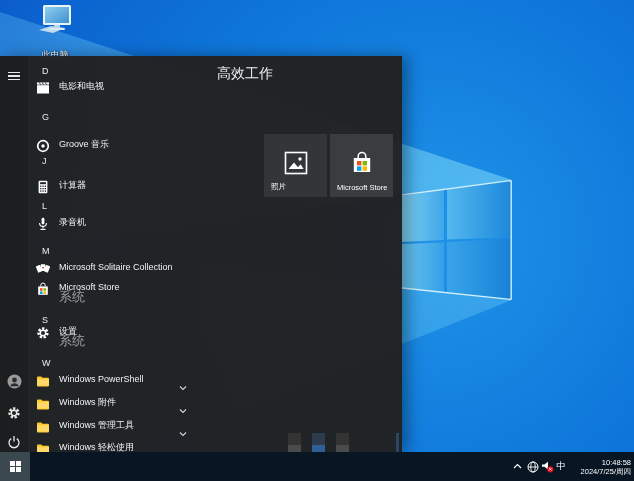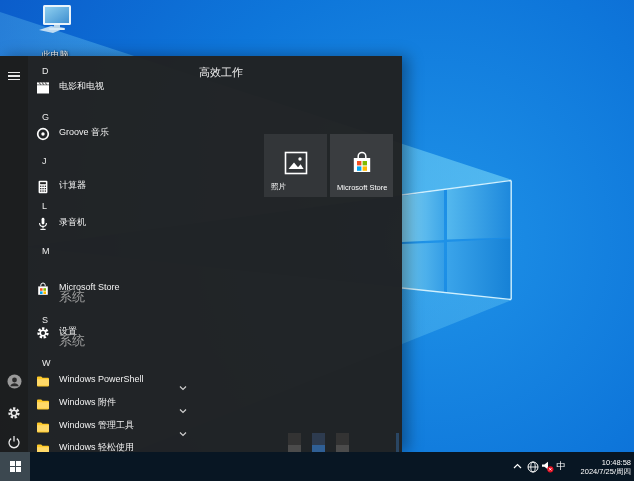--- a/index.html
+++ b/index.html
@@ -26,21 +26,21 @@
   .app-hdr{position:absolute;left:14px;height:20px;display:flex;align-items:center;
     font-size:9px;color:#ececec;}
   .app-row{position:absolute;left:8px;width:214px;height:20px;display:flex;align-items:flex-start;color:#f2f2f2;}
   .app-row.two{height:24px;}
   .app-ic{width:14px;height:14px;margin-right:9px;flex:0 0 auto;display:flex;align-items:center;justify-content:center;}
   .app-lbl{font-size:9px;line-height:10px;white-space:nowrap;}
   .app-sub{font-size:13px;color:#9e9e9e;line-height:9px;}
   .chev{position:absolute;left:142px;top:5px;}
 
   
-  .tiles-hdr{position:absolute;left:199px;top:9px;font-size:11px;color:#f0f0f0;}
+  .tiles-hdr{position:absolute;left:217px;top:9px;font-size:14px;color:#f0f0f0;}
   .tile{position:absolute;top:78px;width:63px;height:63px;}
   .tile .t-lbl{position:absolute;left:7px;bottom:5px;font-size:7.5px;color:#fff;}
   .tile .t-ic{position:absolute;left:50%;top:17px;transform:translateX(-50%);}
   .tile-photos{left:264px;background:#333639;}
   .tile-store{left:330px;background:#3a3d40;}
   .mini{position:absolute;top:377px;width:13px;height:19px;}
   .mini i{display:block;width:100%;}
   .scrollbar{position:absolute;left:396px;top:377px;width:3px;height:19px;background:#2a4663;}
 
   
@@ -157,21 +157,21 @@
               <rect x="1" y="1.4" width="12" height="2.2" fill="#fff"></rect>
               <path d="M3.2 1.4l1.4 2.2M6.2 1.4l1.4 2.2M9.2 1.4l1.4 2.2" stroke="#212121" stroke-width="0.9"></path>
             </svg>
         </span>
         <span class="app-lbl">电影和电视</span>
       </div>
 
       <div class="app-hdr" style="top:51px">
           <span>G</span>
         </div>
-      <div class="app-row" style="top:71px">
+      <div class="app-row" style="top:83px">
         <span class="app-ic">
           <svg width="14" height="14" viewBox="0 0 14 14">
               <circle cx="7" cy="7" r="5.3" fill="none" stroke="#fff" stroke-width="1.7"></circle>
               <circle cx="7" cy="7" r="1.7" fill="#fff"></circle>
             </svg>
         </span>
         <span class="app-lbl">Groove 音乐</span>
       </div>
 
       <div class="app-hdr" style="top:95px">
@@ -209,20 +209,33 @@
               <line x1="7" y1="9.4" x2="7" y2="11.6" stroke="#fff" stroke-width="1.1"></line>
               <line x1="4.4" y1="12.4" x2="9.6" y2="12.4" stroke="#fff" stroke-width="1.1"></line>
             </svg>
         </span>
         <span class="app-lbl">录音机</span>
       </div>
 
       <div class="app-hdr" style="top:185px">
           <span>M</span>
         </div>
+      <div class="app-row" style="top:206px">
+        <span class="app-ic">
+          <svg width="14" height="14" viewBox="0 0 14 14">
+              <g fill="#fff">
+                <rect x="0.8" y="3.4" width="4.6" height="6.8" rx="0.6" transform="rotate(-22 3.1 6.8)"></rect>
+                <rect x="4.7" y="2.2" width="4.6" height="6.8" rx="0.6"></rect>
+                <rect x="8.6" y="3.4" width="4.6" height="6.8" rx="0.6" transform="rotate(22 10.9 6.8)"></rect>
+              </g>
+              <circle cx="7" cy="5.6" r="0.9" fill="#c0392b"></circle>
+            </svg>
+        </span>
+        <span class="app-lbl">Microsoft Solitaire Collection</span>
+      </div>
       <div class="app-row two" style="top:226px">
         <span class="app-ic">
           <svg width="14" height="14" viewBox="0 0 14 14">
               <path d="M4.8 4.4V3.2a2.2 2.2 0 0 1 4.4 0v1.2" fill="none" stroke="#fff" stroke-width="1"></path>
               <rect x="2.2" y="4.4" width="9.6" height="8.4" fill="#fff"></rect>
               <rect x="4" y="6.2" width="2.6" height="2.6" fill="#f25022"></rect>
               <rect x="7.4" y="6.2" width="2.6" height="2.6" fill="#7fba00"></rect>
               <rect x="4" y="9.4" width="2.6" height="2.6" fill="#00a4ef"></rect>
               <rect x="7.4" y="9.4" width="2.6" height="2.6" fill="#ffb900"></rect>
             </svg>

